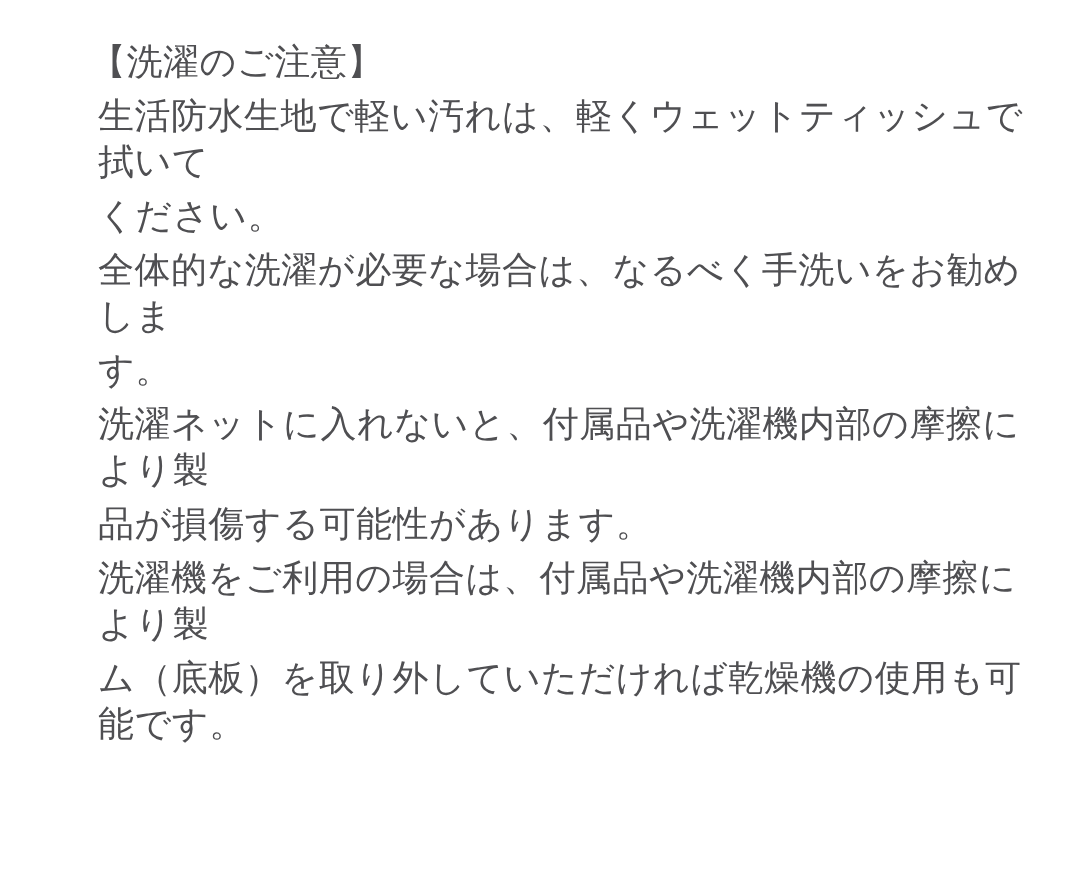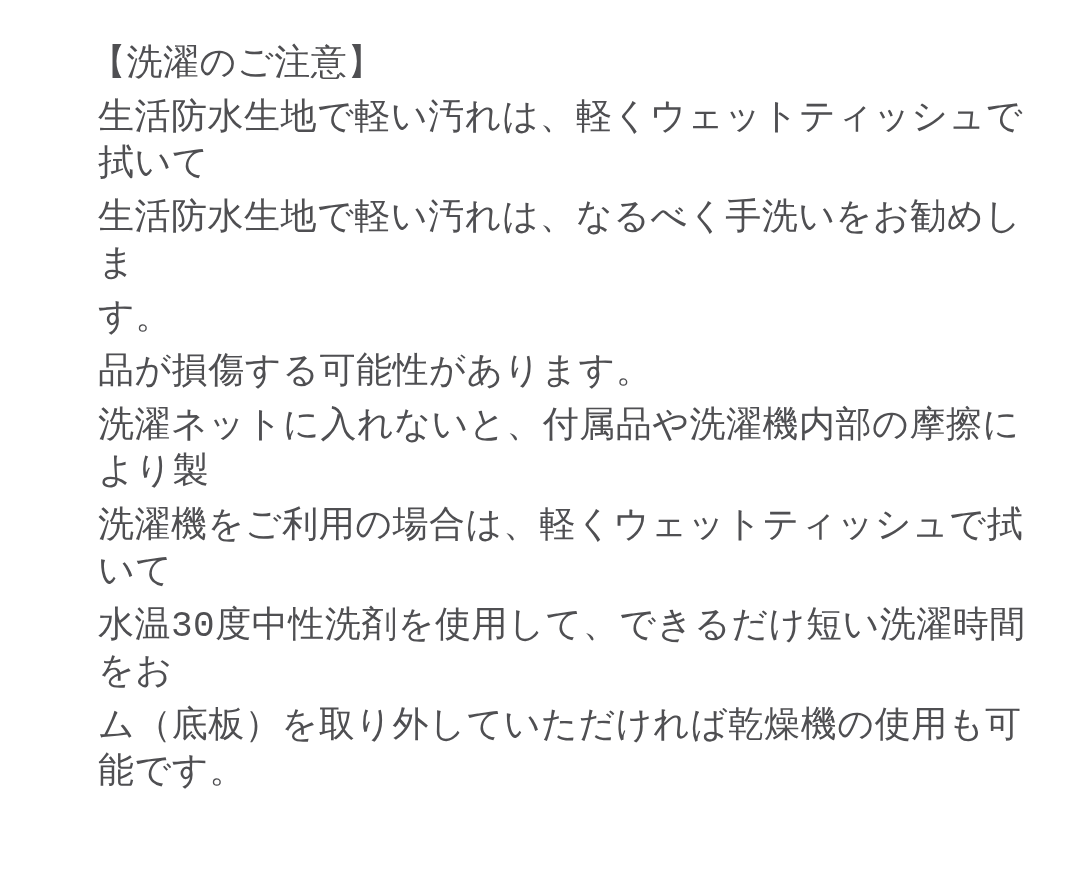--- a/index.html
+++ b/index.html
@@ -50,26 +50,26 @@
 </head>
 <body>
 
 <div class="page">
   <div class="content">
 
     <div class="section">
       <div class="section-heading">【洗濯のご注意】</div>
       <div>
           <div class="text-line">生活防水生地で軽い汚れは、軽くウェットティッシュで拭いて</div>
-          <div class="text-line">生活防水生地で軽い汚れは、なるべく手洗いをお勧めしま</div>
+          <div class="text-line">ください。</div>
+          <div class="text-line">全体的な洗濯が必要な場合は、なるべく手洗いをお勧めしま</div>
           <div class="text-line">す。</div>
+          <div class="text-line">洗濯ネットに入れないと、付属品や洗濯機内部の摩擦により製</div>
           <div class="text-line">品が損傷する可能性があります。</div>
-          <div class="text-line">洗濯ネットに入れないと、付属品や洗濯機内部の摩擦により製</div>
-          <div class="text-line">洗濯機をご利用の場合は、軽くウェットティッシュで拭いて</div>
-          <div class="text-line">水温30度中性洗剤を使用して、できるだけ短い洗濯時間をお</div>
+          <div class="text-line">洗濯機をご利用の場合は、付属品や洗濯機内部の摩擦により製</div>
           <div class="text-line">ム（底板）を取り外していただければ乾燥機の使用も可能です。</div>
         </div>
     </div>
 
   </div>
 
   <div class="bottom-divider"></div>
 </div>
 
 </body></html>

